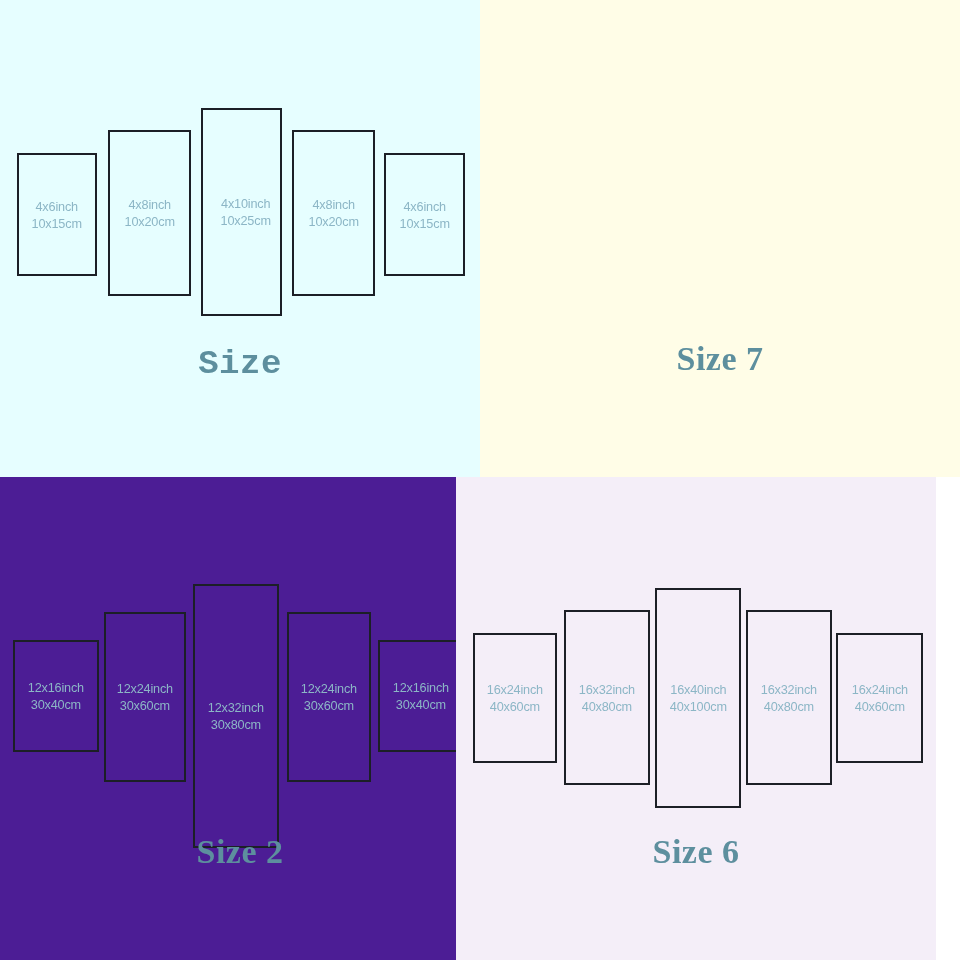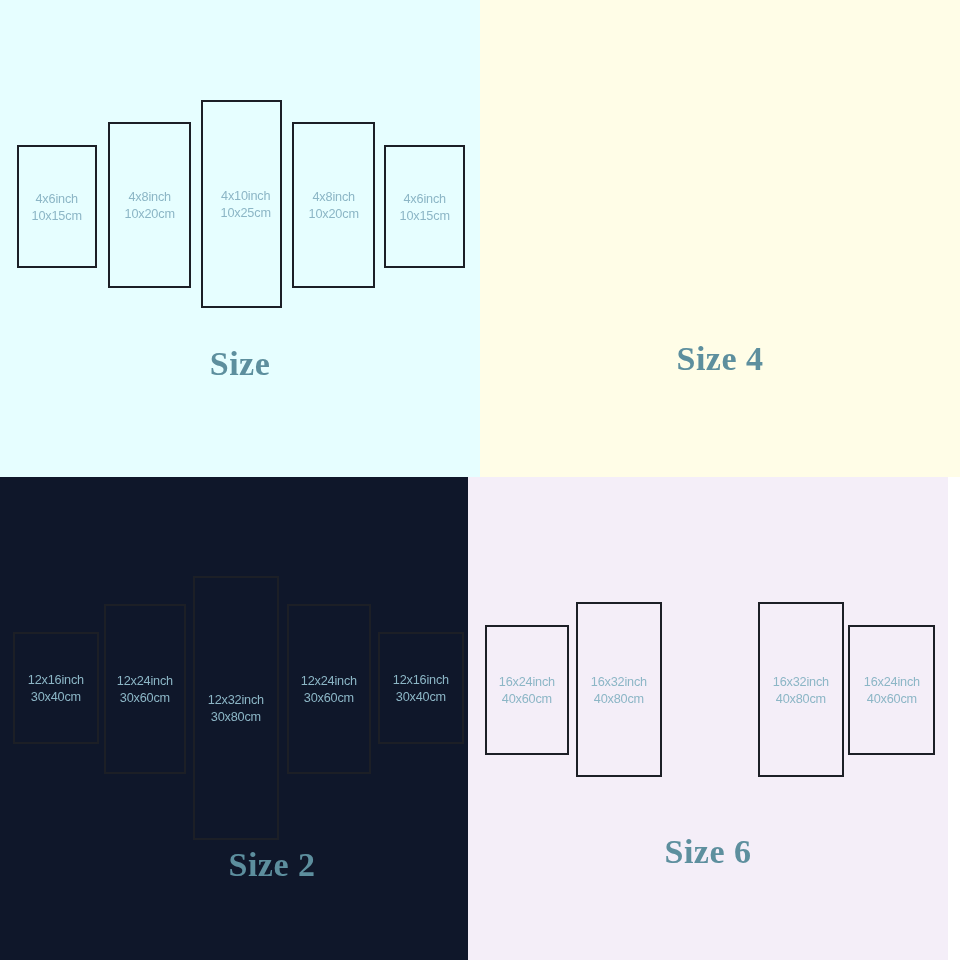--- a/index.html
+++ b/index.html
@@ -16,37 +16,38 @@
     font-family: "Liberation Sans", sans-serif;
   }
   .quadrant {
     position: absolute;
     overflow: hidden;
   }
   
   .q-tl { left: 0px;   top: 0px;   width: 480px; height: 477px; }
   .q-tr { left: 480px; top: 0px;   width: 480px; height: 477px; }
   .q-bl { left: 0px;   top: 477px; width: 480px; height: 483px; }
-  .q-br { left: 468px; top: 477px; width: 480px; height: 483px; }
+  .q-br { left: 456px; top: 477px; width: 480px; height: 483px; }
 
   .panel-stage {
     position: absolute;
     left: 0;
     top: 0;
     width: 480px;
     height: 340px;
   }
   .panel {
     position: absolute;
     box-sizing: border-box;
     border: 2px solid #1c1f26;
     background: transparent;
     display: flex;
     align-items: center;
     justify-content: center;
+    margin-top: 8px;
   }
   .panel-label {
     text-align: center;
     color: #8cb6c6;
     font-family: "Liberation Sans", sans-serif;
     font-size: 13.5px;
     line-height: 17px;
     letter-spacing: -0.2px;
     white-space: nowrap;
     transform: scaleX(0.94);
@@ -96,35 +97,35 @@
           <span class="ln">10x20cm</span>
         </span>
       </div>
       <div class="panel" style="left: 384px; top: 145px; width: 81px; height: 123px; border-color: rgb(28, 31, 38);">
         <span class="panel-label" style="color: rgb(140, 182, 198);">
           <span class="ln">4x6inch</span>
           <span class="ln">10x15cm</span>
         </span>
       </div>
     </div>
-    <div class="q-title" style="top: 345px; color: rgb(93, 143, 158);">Size</div>
+    <div class="q-title" style="top: 345px; color: rgb(93, 143, 158); font-family: Liberation Mono, monospace;">Size</div>
   </div>
 
   <div class="quadrant q-tr" style="background: rgb(255, 253, 231);">
     <div class="panel-stage">
       
       
       
       
       
     </div>
-    <div class="q-title" style="top: 340px; color: rgb(93, 143, 158);">Size 4</div>
+    <div class="q-title" style="top: 340px; color: rgb(93, 143, 158);">Size 7</div>
   </div>
 
-  <div class="quadrant q-bl" style="background: #0f172a; padding-left: 32px;">
+  <div class="quadrant q-bl" style="background: #4c1d95;">
     <div class="panel-stage">
       <div class="panel" style="left: 13px; top: 155px; width: 86px; height: 112px; border-color: rgb(28, 31, 38);">
         <span class="panel-label" style="color: rgb(140, 182, 198);">
           <span class="ln">12x16inch</span>
           <span class="ln">30x40cm</span>
         </span>
       </div>
       <div class="panel" style="left: 104px; top: 127px; width: 82px; height: 170px; border-color: rgb(28, 31, 38);">
         <span class="panel-label" style="color: rgb(140, 182, 198);">
           <span class="ln">12x24inch</span>
@@ -143,35 +144,41 @@
           <span class="ln">30x60cm</span>
         </span>
       </div>
       <div class="panel" style="left: 378px; top: 155px; width: 86px; height: 112px; border-color: rgb(28, 31, 38);">
         <span class="panel-label" style="color: rgb(140, 182, 198);">
           <span class="ln">12x16inch</span>
           <span class="ln">30x40cm</span>
         </span>
       </div>
     </div>
-    <div class="q-title" style="top: 356px; color: rgb(93, 143, 158); margin-top: 13px;">Size 2</div>
+    <div class="q-title" style="top: 356px; color: rgb(93, 143, 158);">Size 2</div>
   </div>
 
   <div class="quadrant q-br" style="background: rgb(244, 238, 248);">
     <div class="panel-stage">
       <div class="panel" style="left: 17px; top: 148px; width: 84px; height: 130px; border-color: rgb(28, 31, 38);">
         <span class="panel-label" style="color: rgb(140, 182, 198);">
           <span class="ln">16x24inch</span>
           <span class="ln">40x60cm</span>
         </span>
       </div>
       <div class="panel" style="left: 108px; top: 125px; width: 86px; height: 175px; border-color: rgb(28, 31, 38);">
         <span class="panel-label" style="color: rgb(140, 182, 198);">
           <span class="ln">16x32inch</span>
           <span class="ln">40x80cm</span>
+        </span>
+      </div>
+      <div class="panel" style="left: 199px; top: 103px; width: 86px; height: 220px; border-color: rgb(28, 31, 38);">
+        <span class="panel-label" style="color: rgb(140, 182, 198);">
+          <span class="ln">16x40inch</span>
+          <span class="ln">40x100cm</span>
         </span>
       </div>
       <div class="panel" style="left: 290px; top: 125px; width: 86px; height: 175px; border-color: rgb(28, 31, 38);">
         <span class="panel-label" style="color: rgb(140, 182, 198);">
           <span class="ln">16x32inch</span>
           <span class="ln">40x80cm</span>
         </span>
       </div>
       <div class="panel" style="left: 380px; top: 148px; width: 87px; height: 130px; border-color: rgb(28, 31, 38);">
         <span class="panel-label" style="color: rgb(140, 182, 198);">

